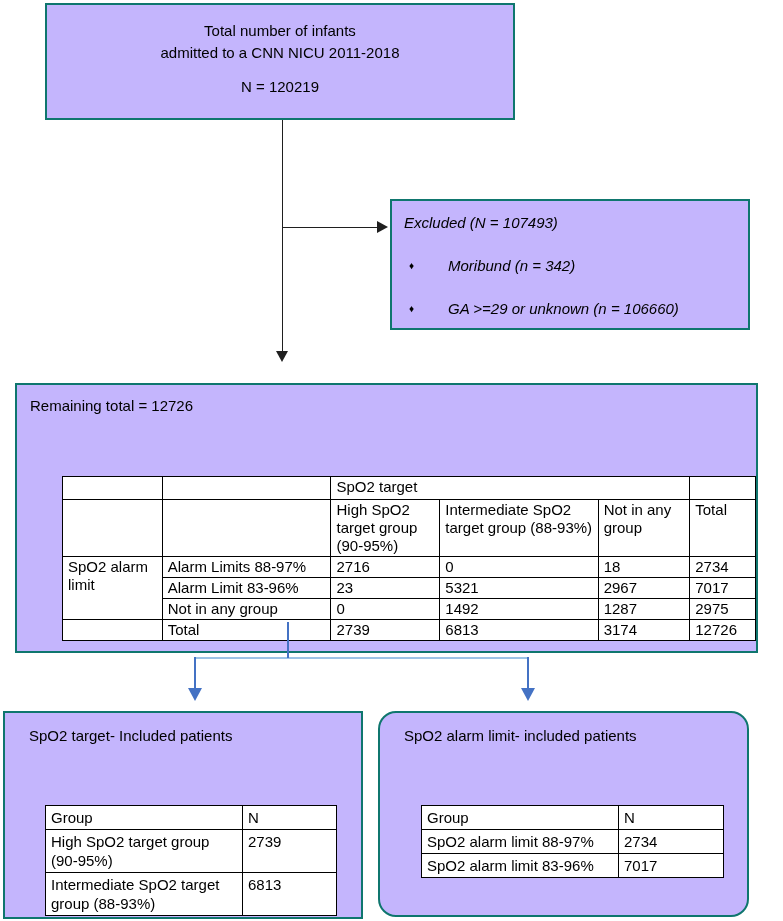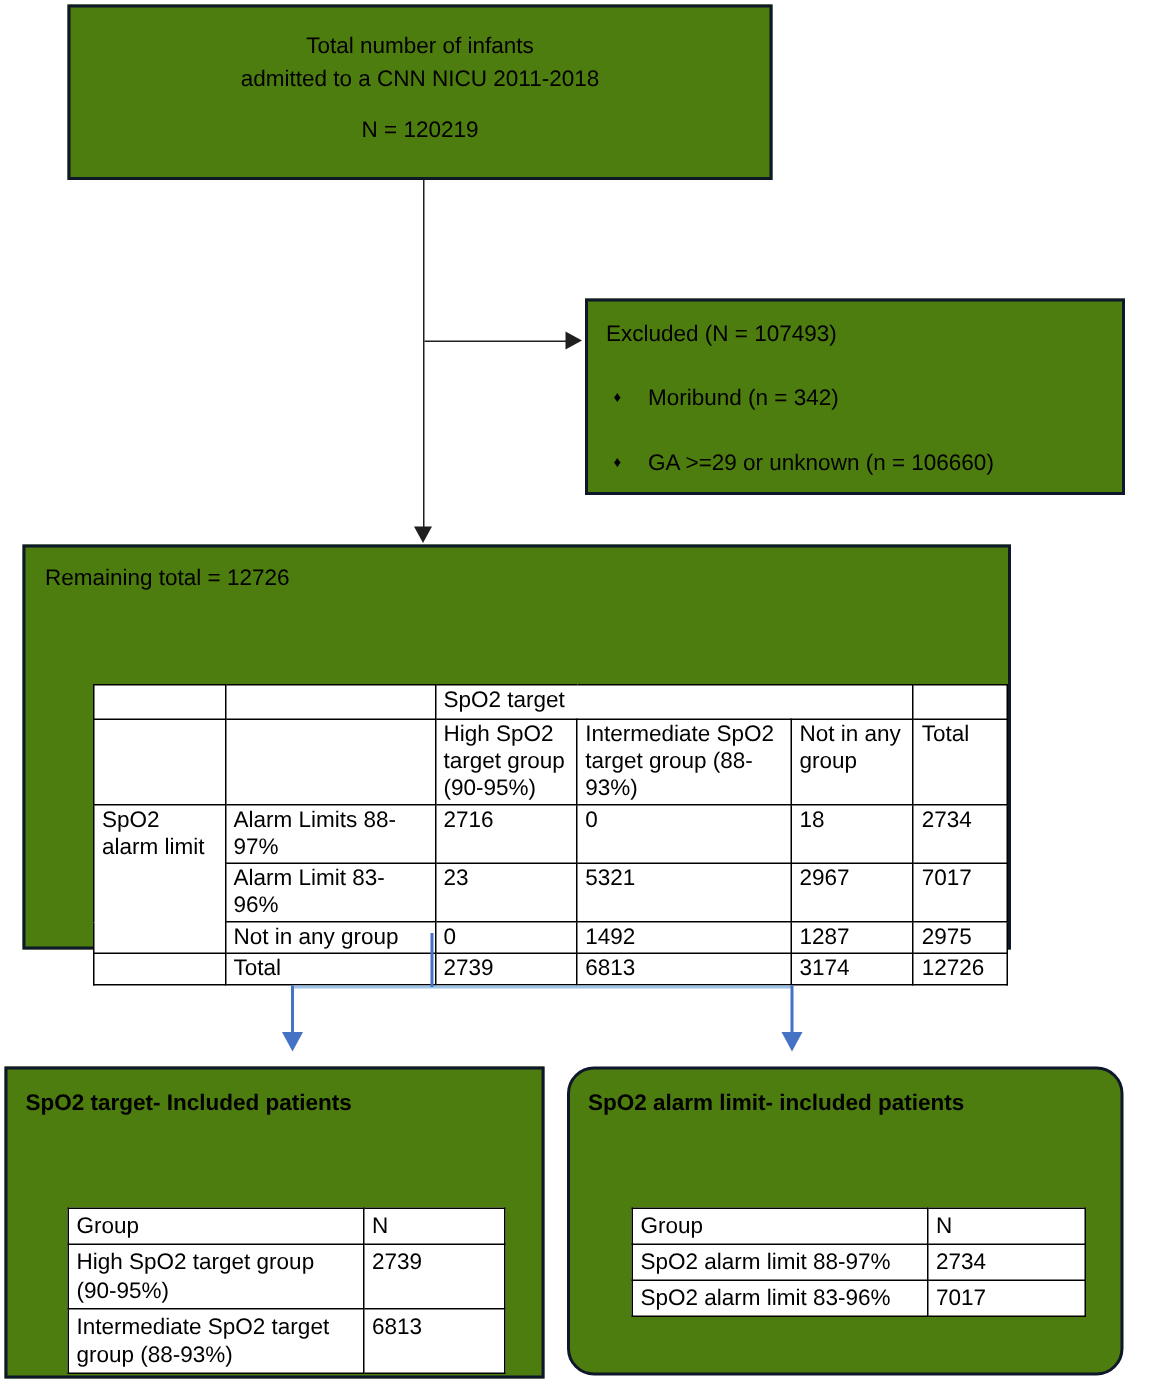--- a/index.html
+++ b/index.html
@@ -1,46 +1,46 @@
 <!DOCTYPE html>
 <html><head>
 <meta charset="utf-8">
 <style>
   html,body { margin:0; padding:0; background:#fff; }
   body { font-family:"Liberation Sans","DejaVu Sans",sans-serif; color:#000; }
   .canvas { position:relative; width:783px; height:921px; background:#fff; overflow:hidden; font-size:15px; }
 
-  .box { position:absolute; background:#4d7c0f; border:2px solid #0f172a; box-sizing:border-box; }
+  .box { position:absolute; background:#c4b5fd; border:2px solid #0f766e; box-sizing:border-box; }
 
   
   .top-box { left:45px; top:3px; width:470px; height:117px; text-align:center; padding-top:15px; line-height:22px; }
   .top-box .n-line { margin-top:12px; }
 
   
-  .excluded-box { left:390px; top:199px; width:360px; height:131px; padding:13px 12px 0 12px; }
+  .excluded-box { left:390px; top:199px; width:360px; height:131px; padding:13px 12px 0 12px;font-style:italic; }
   .excl-item { margin-top:26px; display:flex; align-items:flex-start; }
   .excl-item .bullet { width:16px; font-size:10px; padding-left:5px; padding-top:3px; }
-  .excl-item .itext { padding-left:7px; }
-
-  
-  .remaining-box { left:15px; top:363px; width:659px; height:270px; }
+  .excl-item .itext { padding-left:7px;margin-left:16px; }
+
+  
+  .remaining-box { left:15px; top:383px; width:743px; height:270px; }
   .remaining-title { position:absolute; left:13px; top:12px; }
 
   table.grid { border-collapse:collapse; table-layout:fixed; background:#fff; }
   table.grid td { border:1px solid #000; padding:1px 5px; vertical-align:top; font-size:15px; line-height:18px; overflow:hidden; }
 
   .main-table { position:absolute; left:13px; top:91px;margin-left:32px; }
   .main-table tr.r1 td { height:20px; }
   .main-table tr.r2 td { height:53px; }
   .main-table tr.rd td { height:18px; }
 
   
   .bl-box { left:3px; top:711px; width:360px; height:208px; }
   .br-box { left:378px; top:711px; width:371px; height:206px;border-radius:18px; }
-  .bbox-title { position:absolute; left:12px; top:14px;font-weight:bold; }
+  .bbox-title { position:absolute; left:24px; top:14px; }
   .bl-table { position:absolute; left:40px; top:92px; }
   .br-table { position:absolute; left:41px; top:92px; }
   .sub-table tr.hd td { height:19px; }
   table.sub-table td { line-height:19px; padding:2px 5px; }
 
   
   .line { position:absolute; background:#1f1f1f; }
   .v1 { left:282px; top:120px; width:1px; height:232px; }
   .h1 { left:283px; top:227px; width:95px; height:1px; }
   .arrow-down-black { position:absolute; left:276px; top:351px; width:0; height:0;

